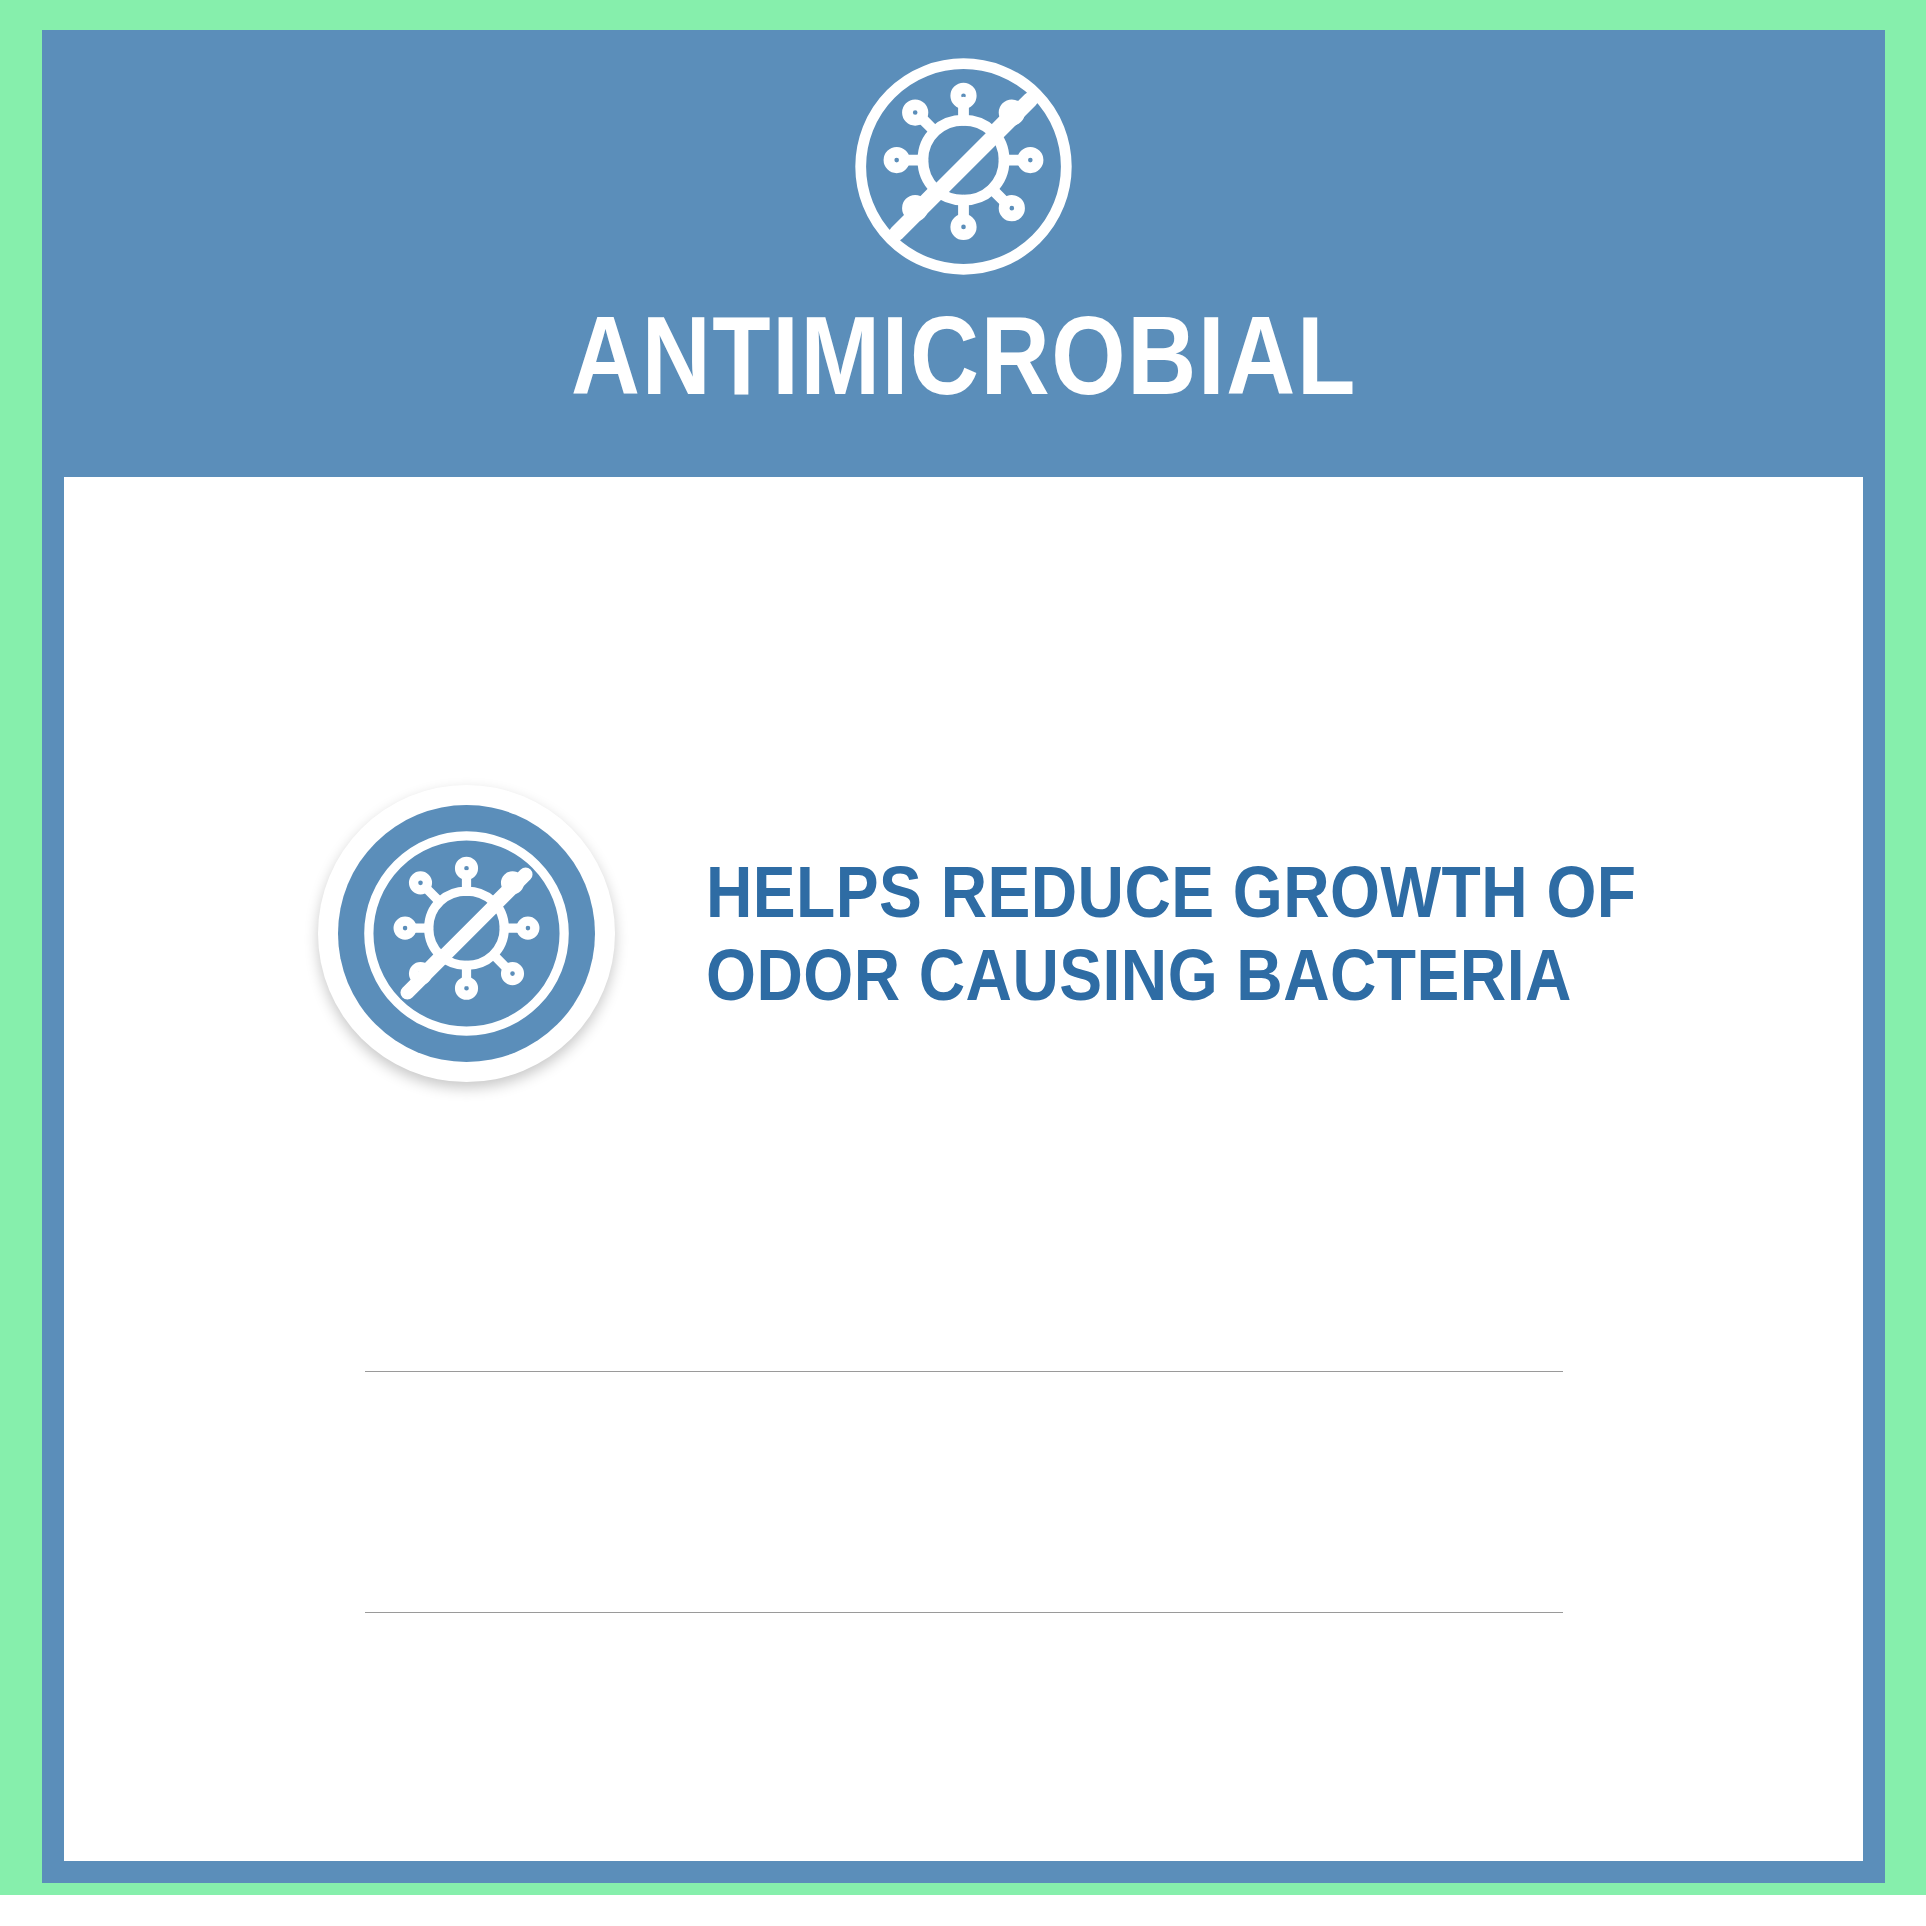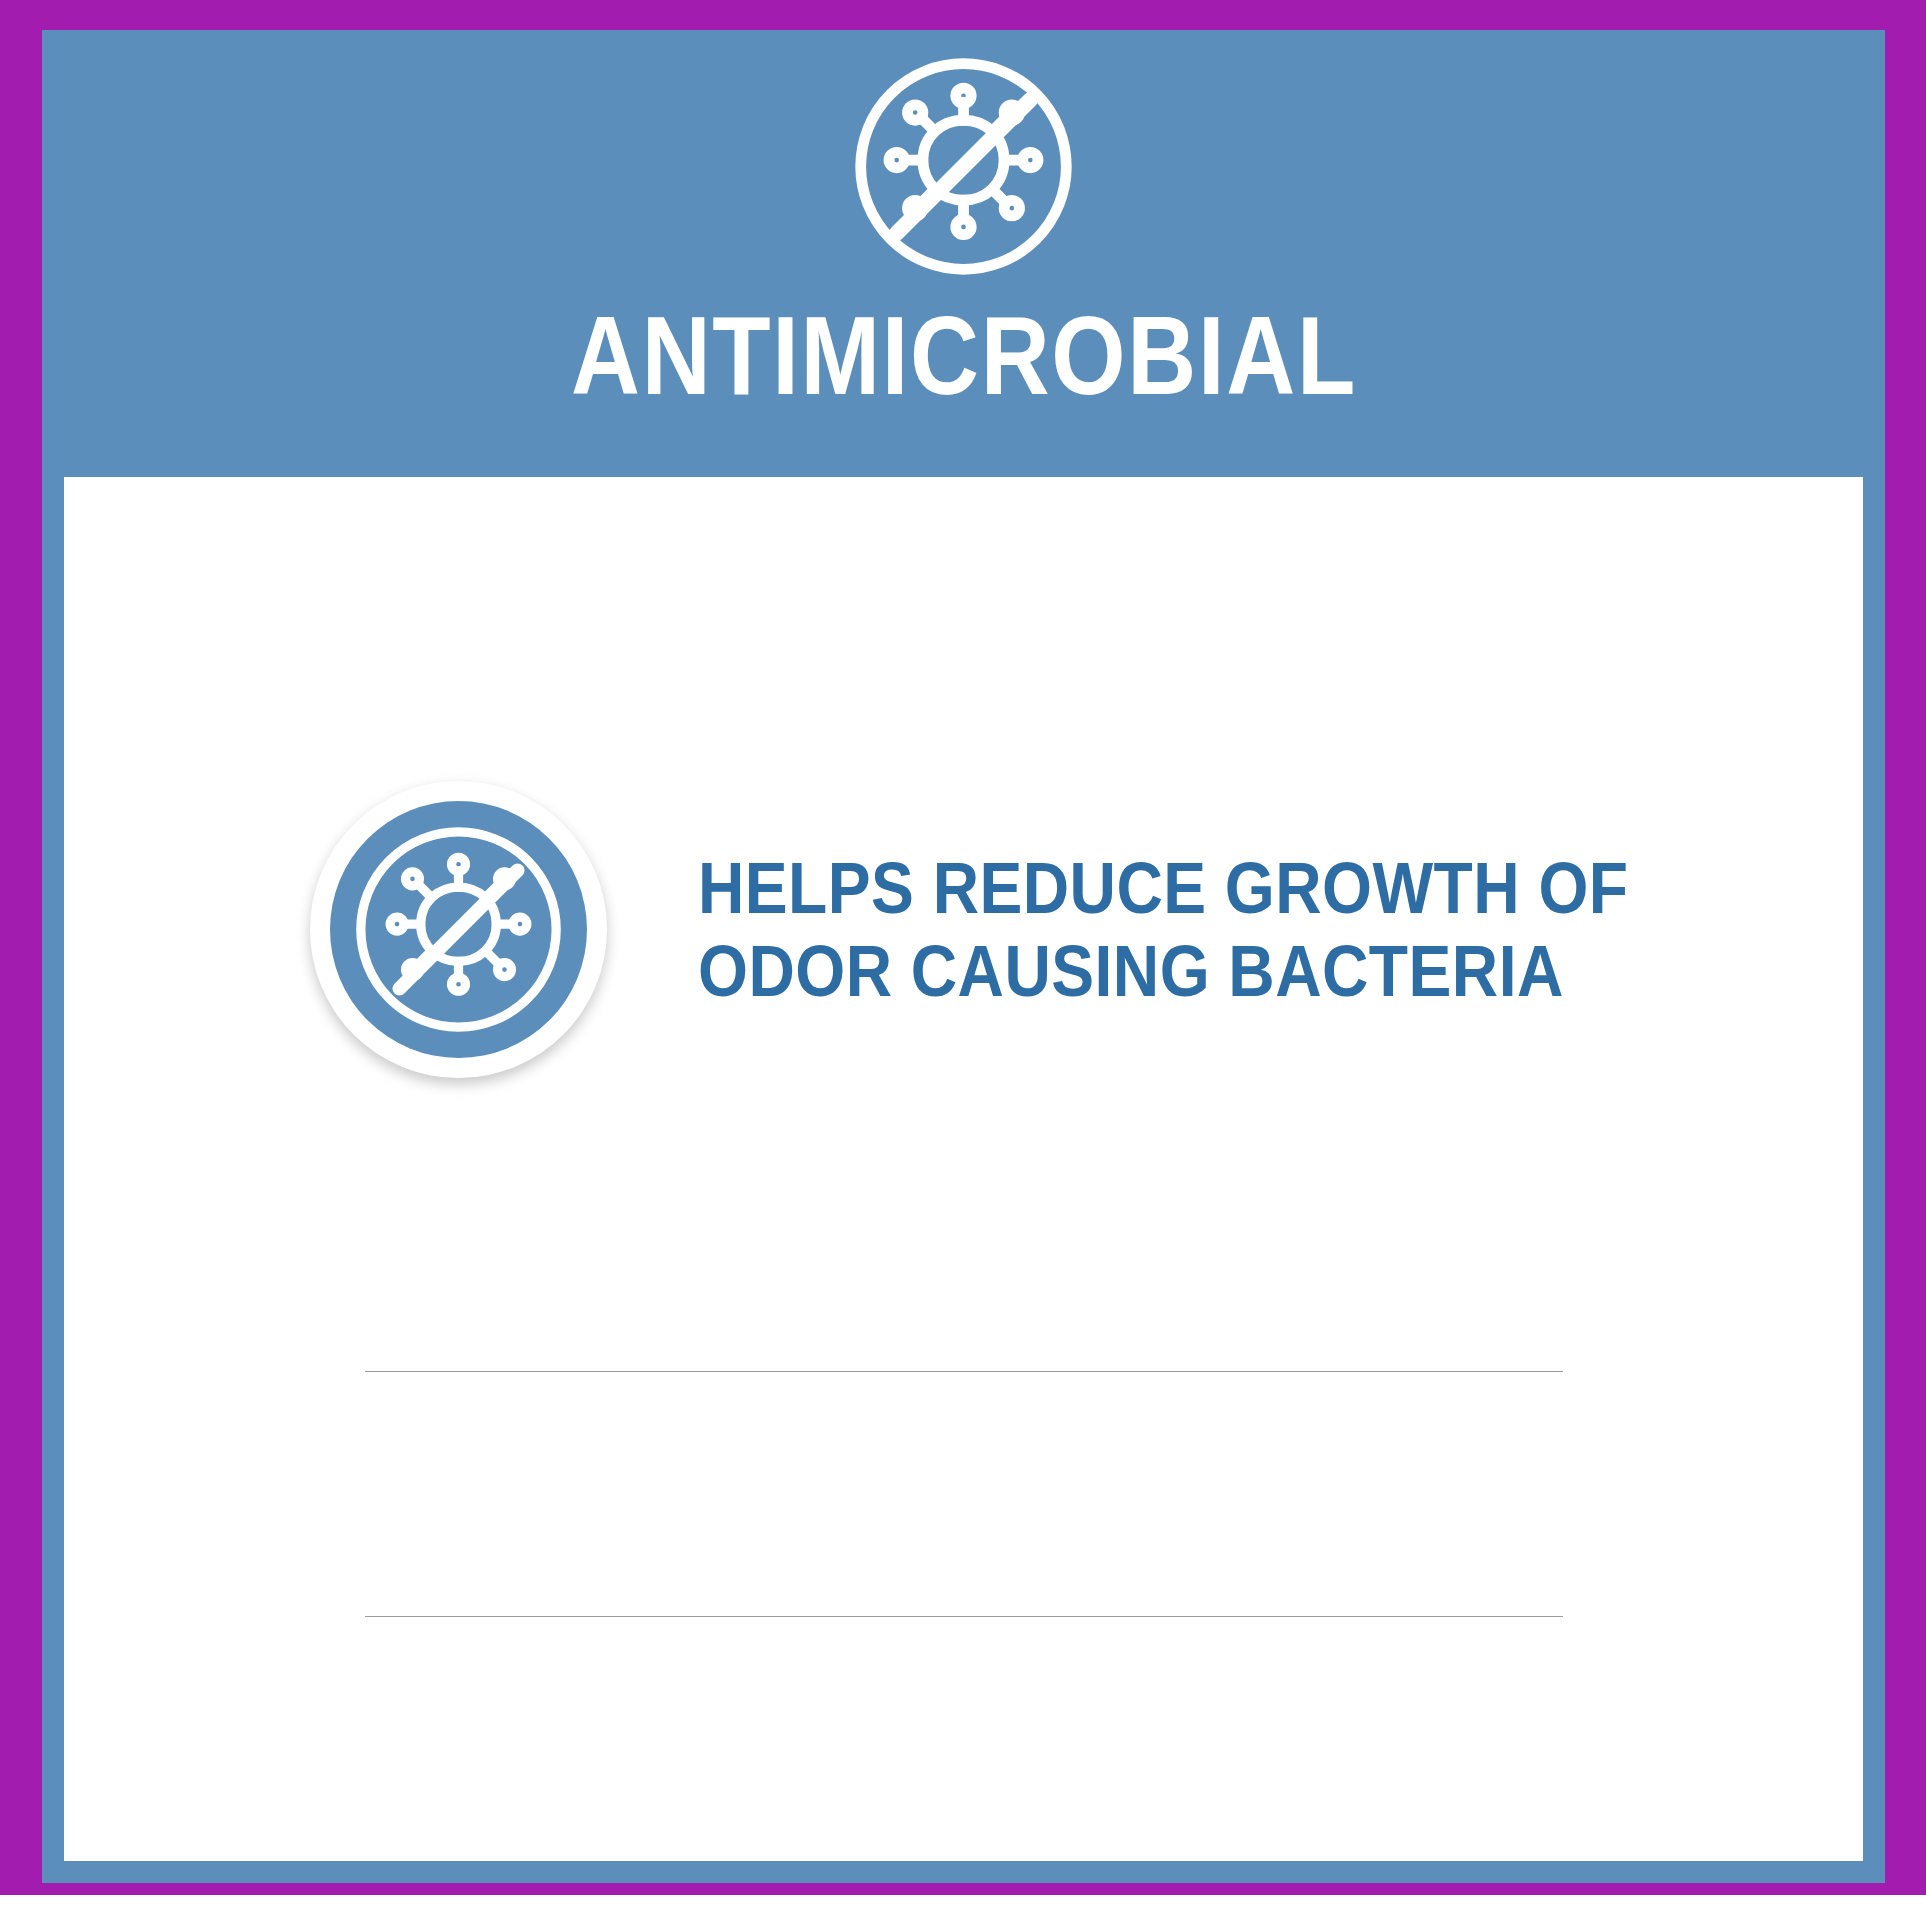--- a/index.html
+++ b/index.html
@@ -12,21 +12,21 @@
     background: #ffffff;
     font-family: "Liberation Sans", sans-serif;
     overflow: hidden;
   }
 
   
   .page {
     position: relative;
     width: 1927px;
     height: 1895px;
-    background: #a21caf;
+    background: #86efac;
     box-sizing: border-box;
   }
 
   
   .frame {
     position: absolute;
     left: 42px;
     top: 30px;
     width: 1843px;
     height: 1853px;
@@ -73,21 +73,21 @@
     position: absolute;
     left: 22px;
     top: 447px;
     width: calc(100% - 44px);
     height: calc(100% - 469px);
     background: #ffffff;
     box-sizing: border-box;
     display: flex;
     flex-direction: column;
     justify-content: center;
-    padding: 0;
+    padding: 8px;
   }
 
   
   .features {
     display: flex;
     flex-direction: column;
     width: 100%;
     height: 100%;
     justify-content: space-evenly;
     padding-top: 10px;

